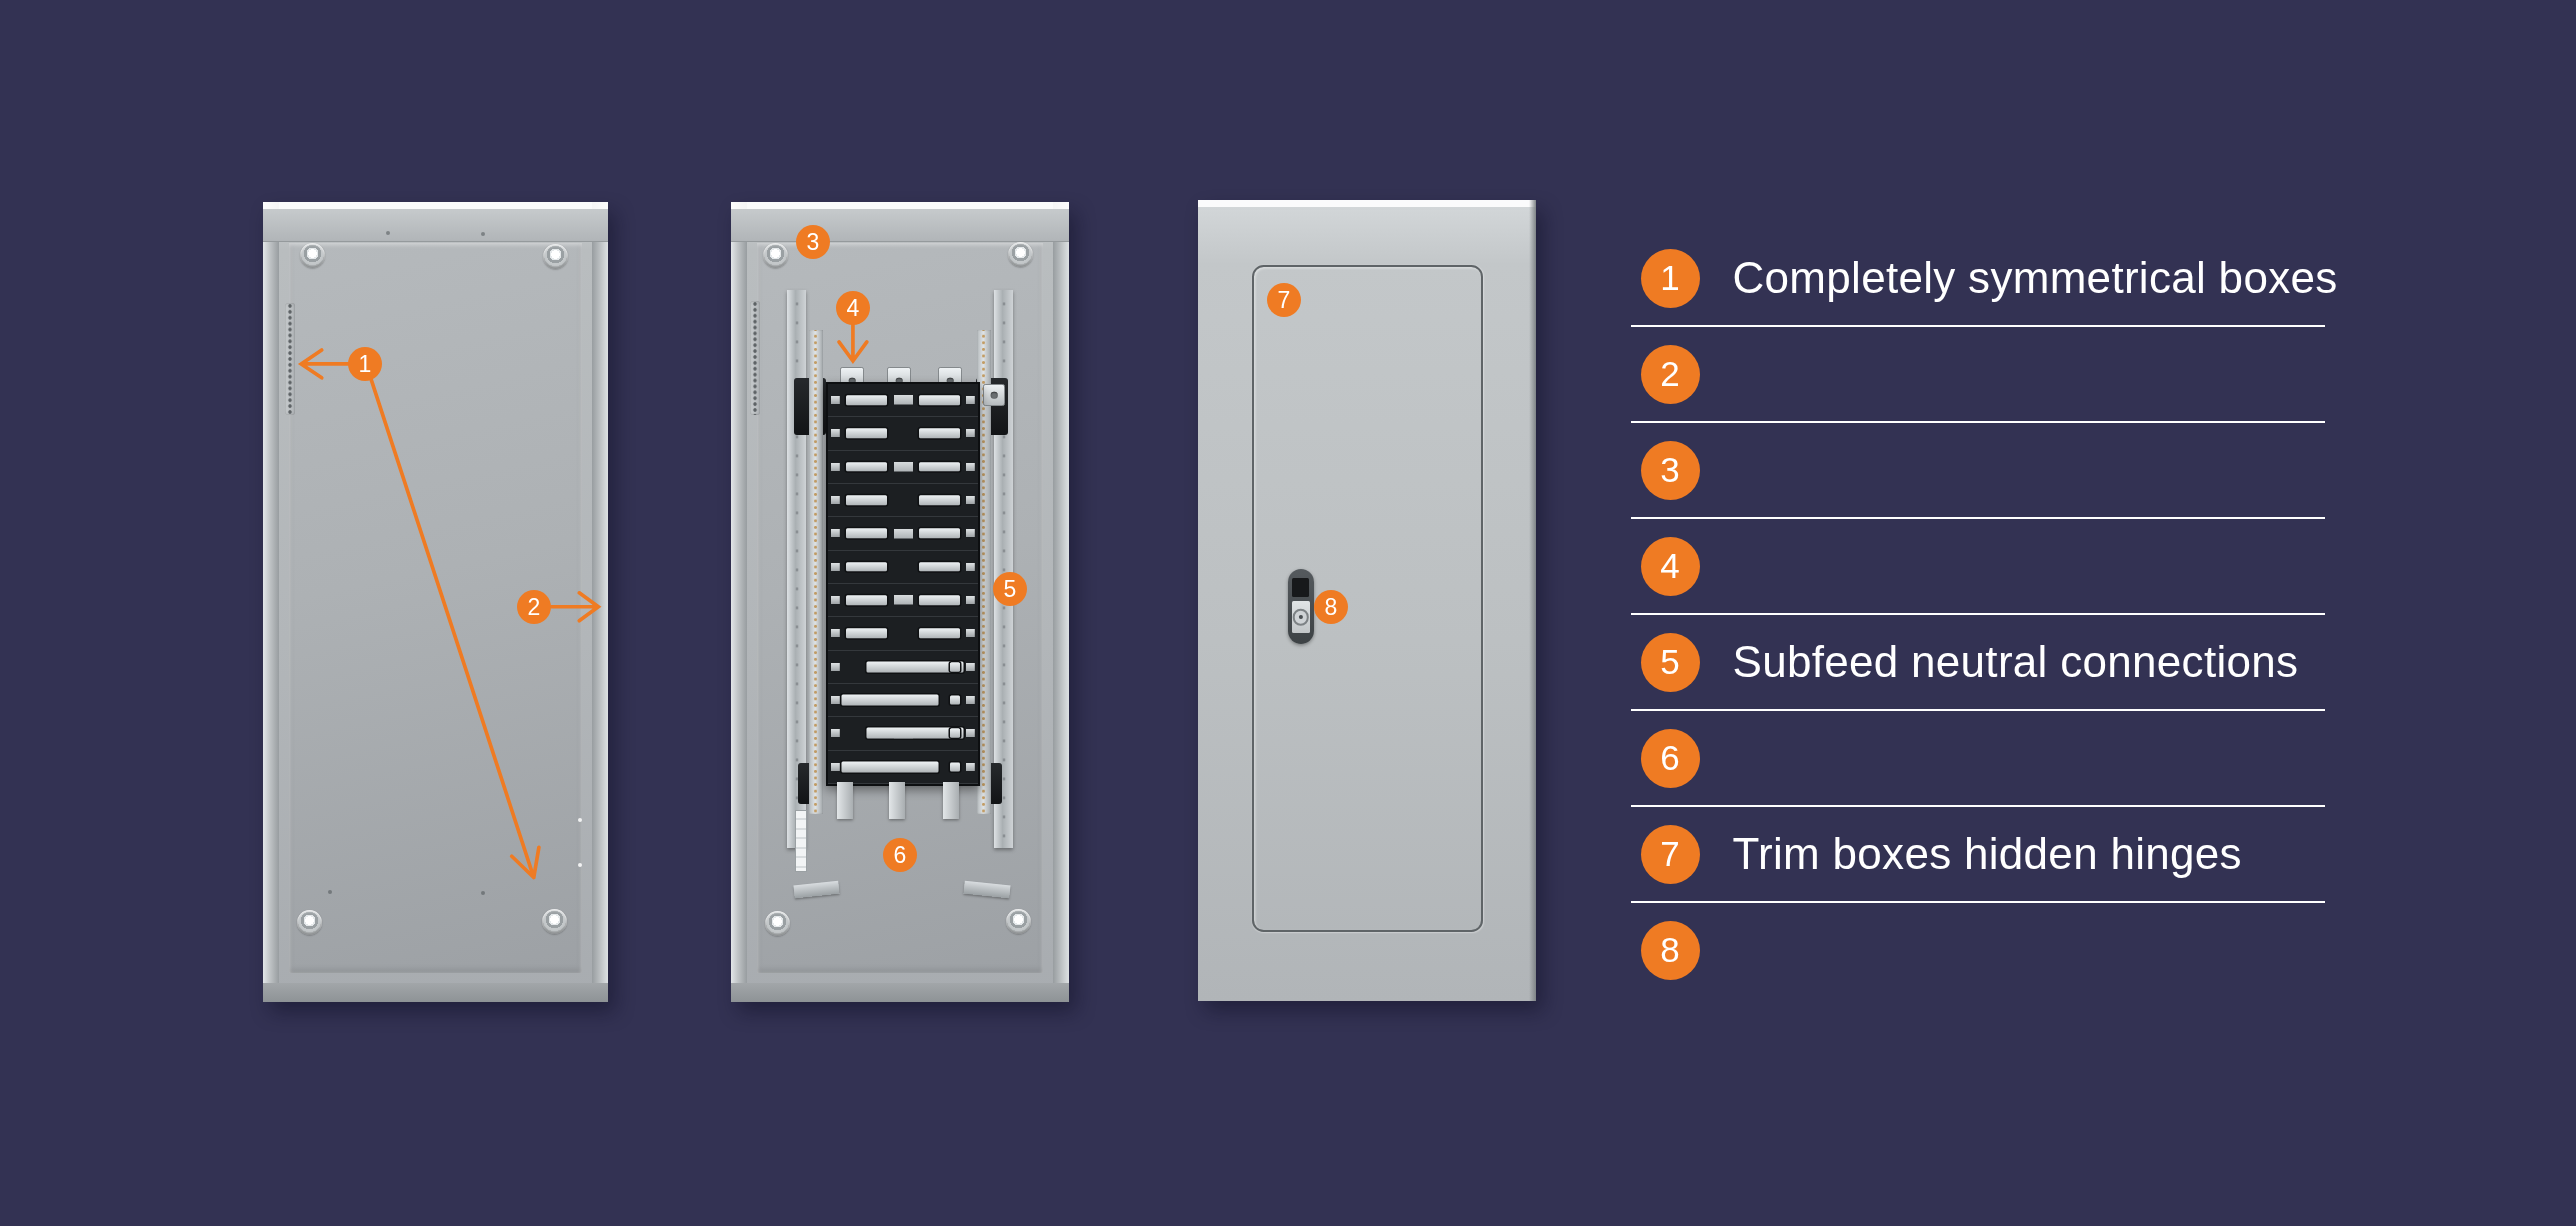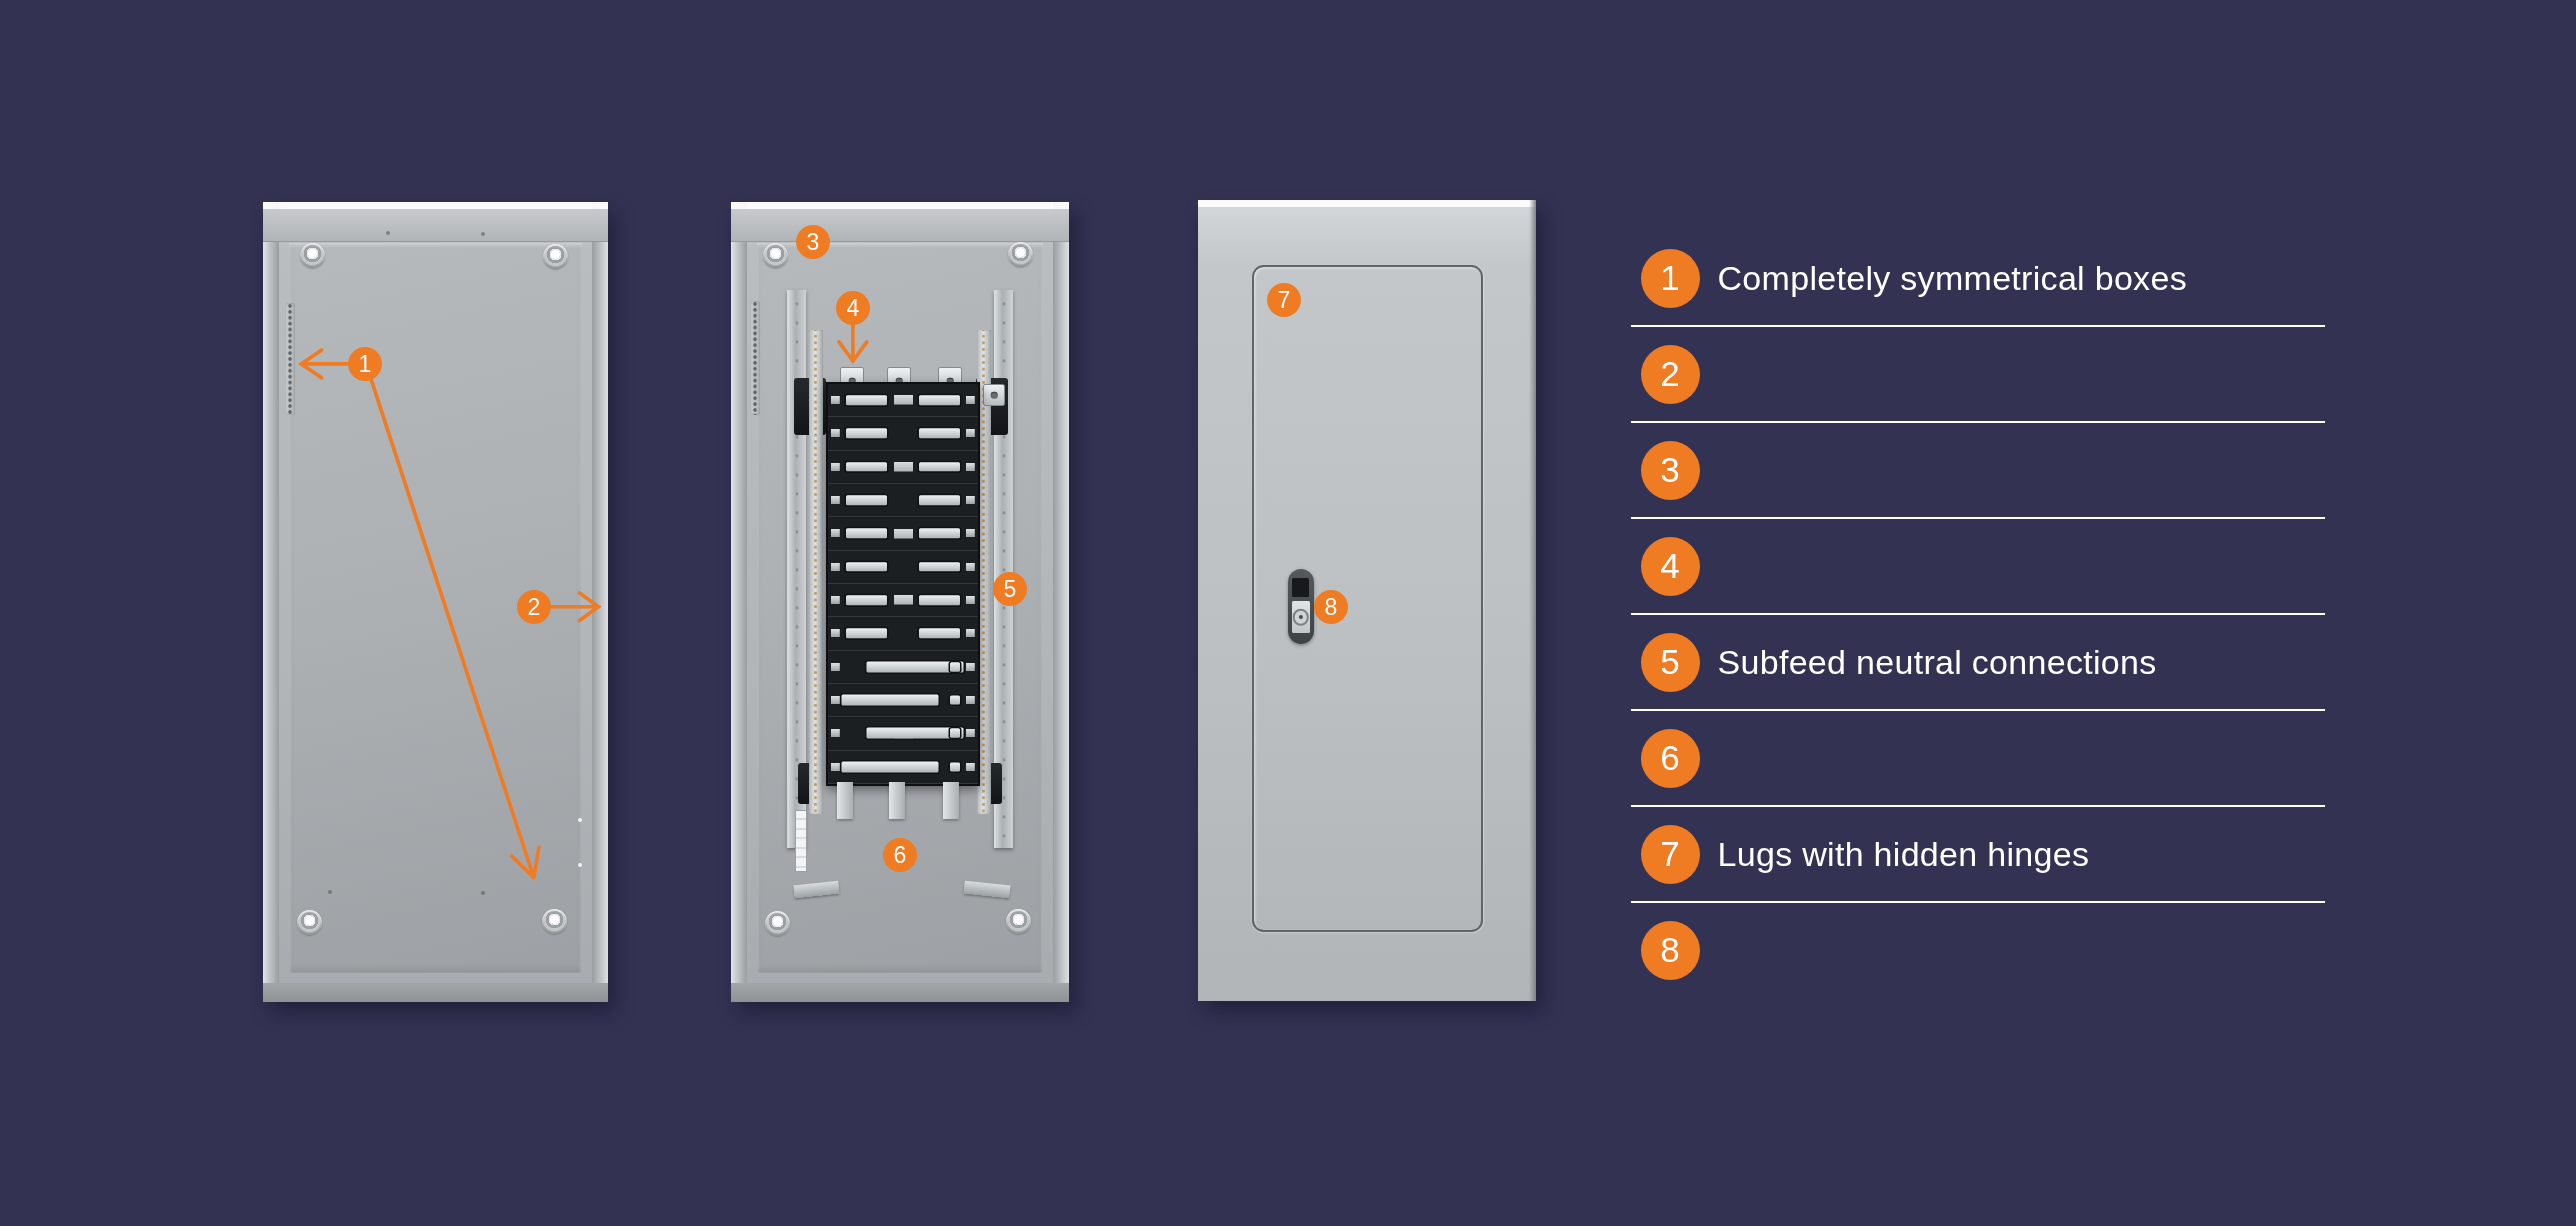--- a/index.html
+++ b/index.html
@@ -91,21 +91,21 @@
        background:#EF7B23;color:#fff;display:flex;align-items:center;justify-content:center;
        font-size:23px;line-height:1;z-index:30;}
   #arrows{position:absolute;inset:0;z-index:25;pointer-events:none;}
 
   
   .legend{position:absolute;left:1631px;top:231px;width:694px;}
   .legend-row{display:flex;align-items:center;height:94px;border-bottom:2.9px solid #ffffff;}
   .legend-row:last-child{border-bottom:none;}
   .lmark{flex:0 0 59px;width:59px;height:59px;margin-left:9.5px;border-radius:50%;background:#EF7B23;
        color:#fff;display:flex;align-items:center;justify-content:center;font-size:35px;line-height:1;padding-bottom:1.5px;box-sizing:border-box;}
-  .llabel{margin-left:18px;color:#ffffff;font-size:34px;letter-spacing:0.3px;white-space:nowrap;}
+  .llabel{margin-left:33px;color:#ffffff;font-size:44px;letter-spacing:0.3px;white-space:nowrap;}
 </style>
 </head>
 <body>
 
 <div id="canvas">
 
   <div class="panel" style="left:263px;top:202px;width:345px;height:800px;">
     <div class="panel-body"></div>
     <div class="flange-l"></div>
     <div class="flange-r"></div>
@@ -257,21 +257,21 @@
     </div>
     <div class="legend-row">
       <div class="lmark">
           <span>6</span>
         </div>
     </div>
     <div class="legend-row">
       <div class="lmark">
           <span>7</span>
         </div>
-      <div class="llabel">Lugs with hidden hinges</div>
+      <div class="llabel">Trim boxes hidden hinges</div>
     </div>
     <div class="legend-row">
       <div class="lmark">
           <span>8</span>
         </div>
     </div>
   </div>
 
 </div>
 

